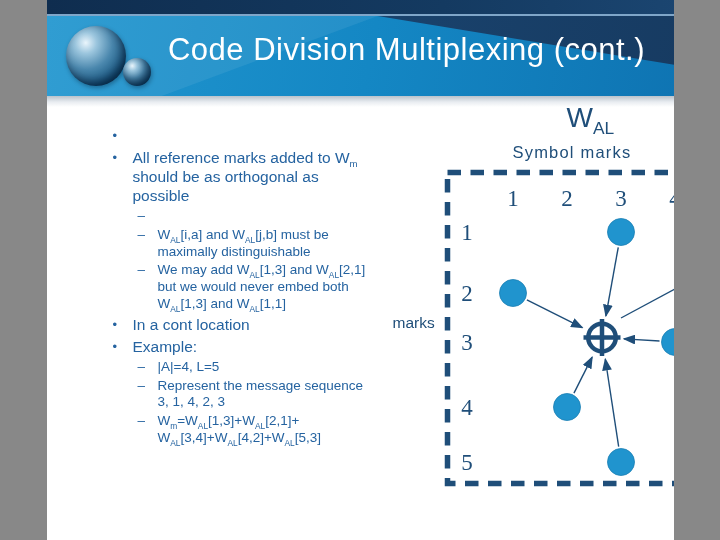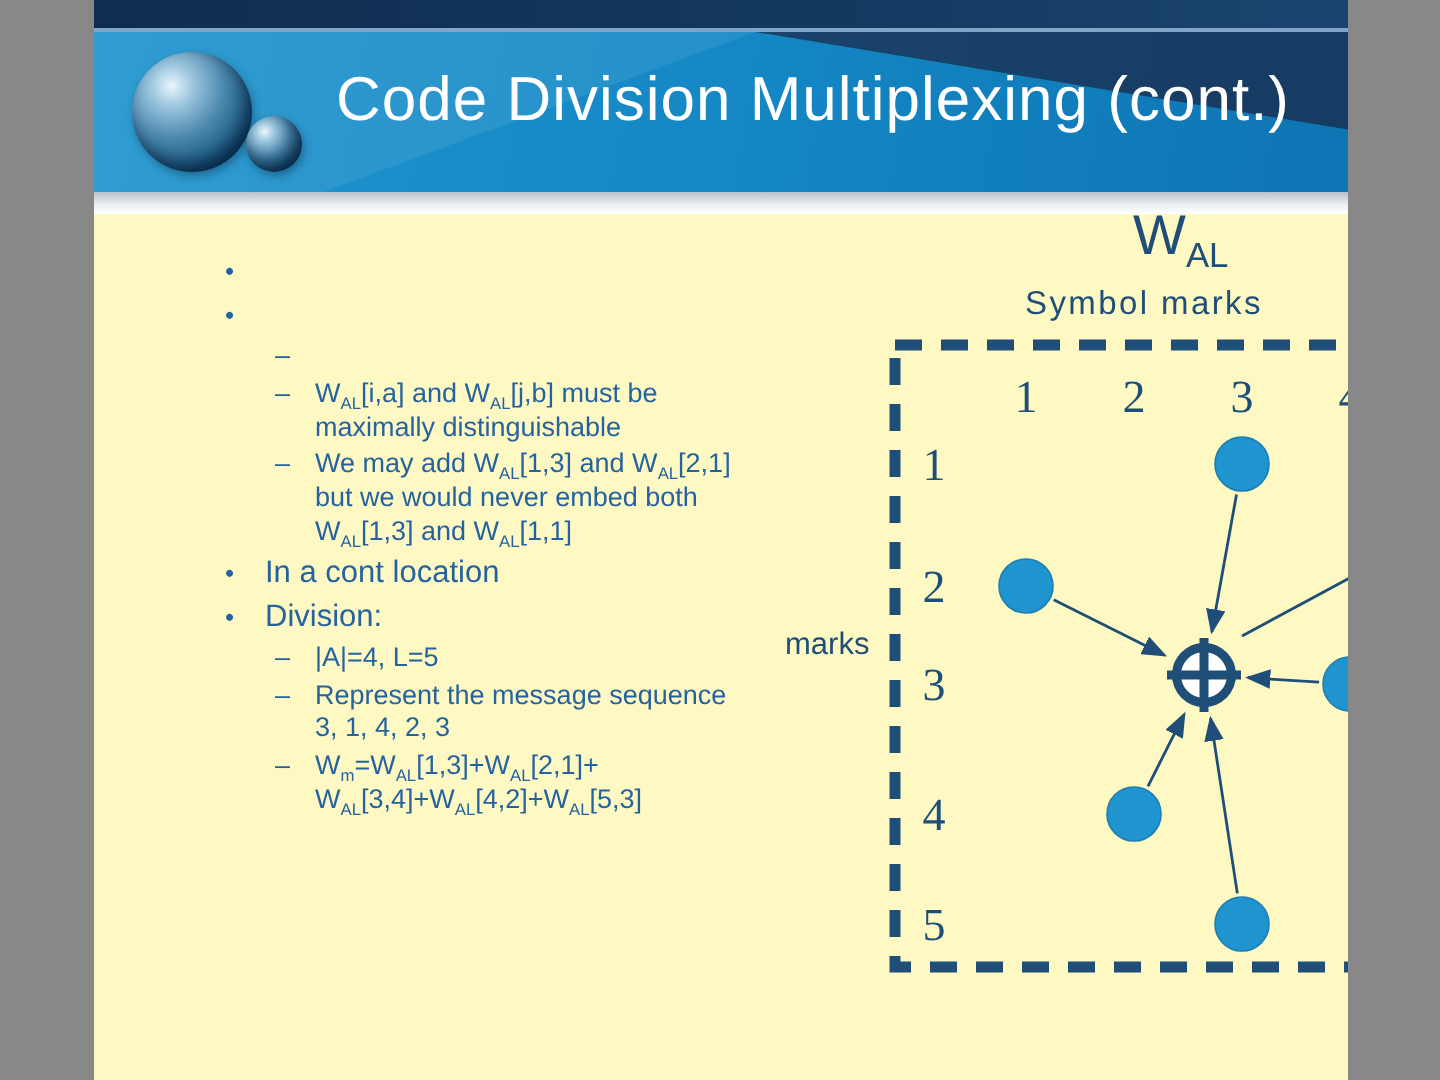--- a/index.html
+++ b/index.html
@@ -1,18 +1,18 @@
 <!DOCTYPE html>
 <html><head>
 <meta charset="utf-8">
 <style>
   html,body{margin:0;padding:0;background:#888;}
   *{box-sizing:border-box;}
   .slide{
-    position:relative;width:627px;height:540px;background:#fef9c3;
+    position:relative;width:627px;height:540px;background:#ffffff;
     font-family:"Liberation Sans",sans-serif;overflow:hidden;margin:0 auto;
   }
   
   .topbar{position:absolute;left:0;top:0;width:720px;height:14px;
     background:linear-gradient(90deg,#0f2d4f,#143a61 55%,#1d4976);}
   .banner{position:absolute;left:0;top:14px;width:720px;height:82px;
     background:linear-gradient(100deg,#2196cf 0%,#1487c4 45%,#0d6fae 100%);
     border-top:2px solid #7fa6c9;}
   .banner .wedge-dark{position:absolute;inset:0;
     background:linear-gradient(100deg,#1c4a78,#16395f);
@@ -61,20 +61,23 @@
   <div class="separator"></div>
   <div class="sphere large"></div>
   <div class="sphere small"></div>
 
   <div class="bullets">
     <div class="b-row lvl1">
         <span class="b-marker">•</span>
       </div>
     <div class="b-row lvl1">
         <span class="b-marker">•</span>
+        <span class="b-text">All reference marks added to W<sub>m</sub>
+should be as orthogonal as
+possible</span>
       </div>
     <div class="b-row lvl2">
         <span class="b-marker">–</span>
       </div>
     <div class="b-row lvl2">
         <span class="b-marker">–</span>
         <span class="b-text">W<sub>AL</sub>[i,a] and W<sub>AL</sub>[j,b] must be
 maximally distinguishable</span>
       </div>
     <div class="b-row lvl2">
@@ -82,21 +85,21 @@
         <span class="b-text">We may add W<sub>AL</sub>[1,3] and W<sub>AL</sub>[2,1]
 but we would never embed both
 W<sub>AL</sub>[1,3] and W<sub>AL</sub>[1,1]</span>
       </div>
     <div class="b-row lvl1">
         <span class="b-marker">•</span>
         <span class="b-text">In a cont location</span>
       </div>
     <div class="b-row lvl1">
         <span class="b-marker">•</span>
-        <span class="b-text">Division:</span>
+        <span class="b-text">Example:</span>
       </div>
     <div class="b-row lvl2">
         <span class="b-marker">–</span>
         <span class="b-text">|A|=4, L=5</span>
       </div>
     <div class="b-row lvl2">
         <span class="b-marker">–</span>
         <span class="b-text">Represent the message sequence
 3, 1, 4, 2, 3</span>
       </div>

